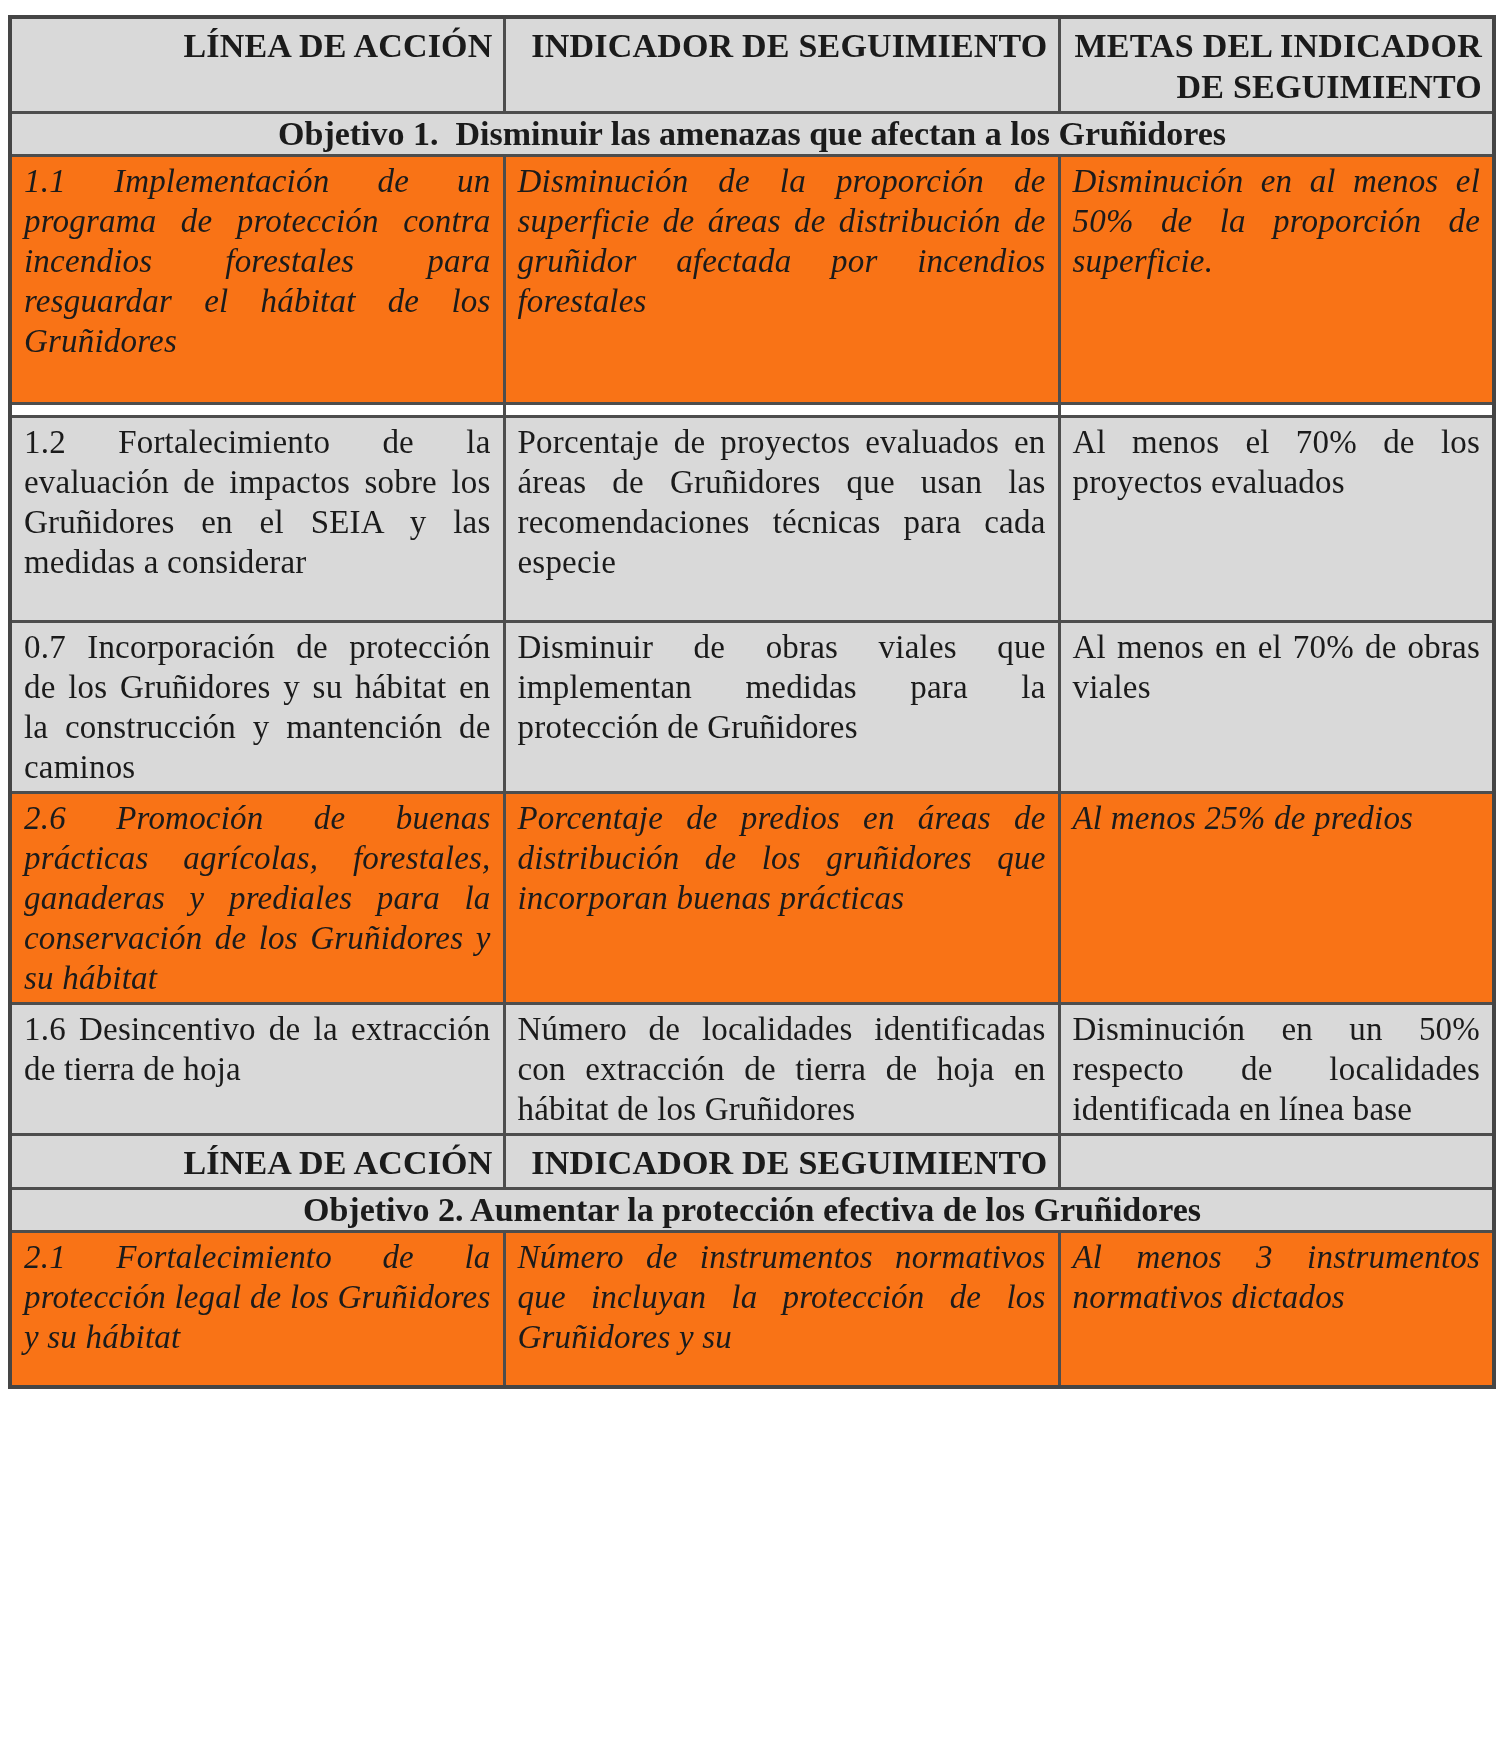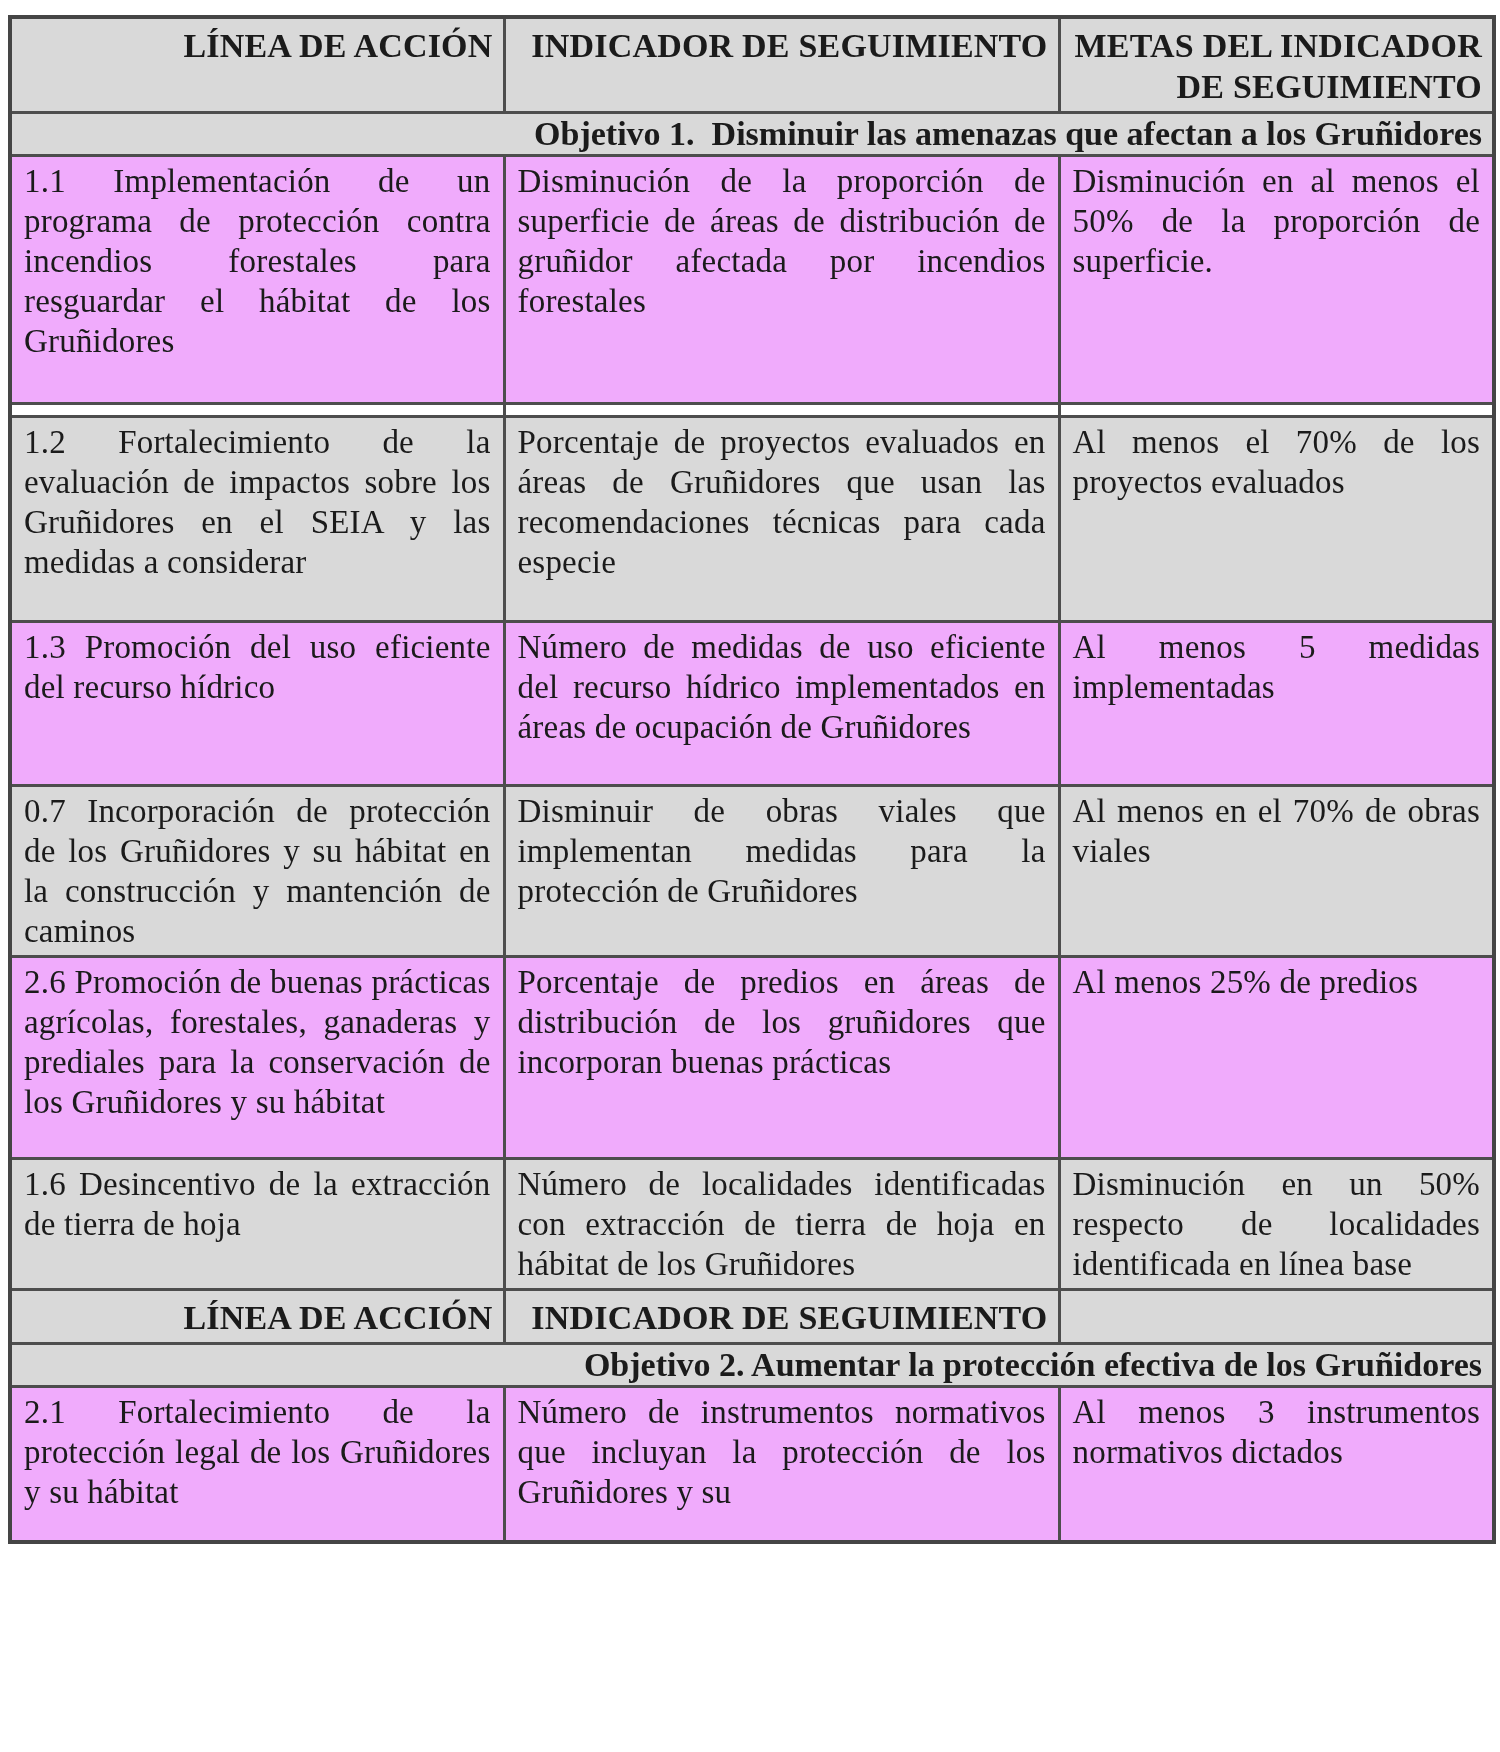--- a/index.html
+++ b/index.html
@@ -39,33 +39,33 @@
     line-height: 41px;
     text-align: right;
     padding: 6px 10px 4px 10px;
     letter-spacing: 0.2px;
   }
   .obj {
     background: #d9d9d9;
     font-weight: bold;
     font-size: 34px;
     line-height: 36px;
-    text-align: right;
+    text-align: center;
     padding: 2px 10px 2px 10px;
     white-space: pre-wrap;
   }
   .cell {
     font-size: 33px;
     line-height: 40px;
     text-align: justify;
     padding: 4px 12px 4px 12px;
     letter-spacing: 0.2px;
   }
   .alt { background: #d9d9d9; }
-  .wht { background: #f0abfc; }
+  .wht { background: #f97316; font-style: italic; }
   .spacer td { padding: 0; height: 10px; background: #ffffff; }
 </style>
 </head>
 <body>
 
 <table class="doc-table">
   <colgroup>
     <col class="c1">
       <col class="c2">
       <col class="c3">
@@ -93,25 +93,20 @@
     <td></td>
     <td></td>
   </tr>
 
   <tr style="height:205px">
     <td class="cell alt">1.2 Fortalecimiento de la evaluación de impactos sobre los Gruñidores en el SEIA y las medidas a considerar</td>
     <td class="cell alt">Porcentaje de proyectos evaluados en áreas de Gruñidores que usan las recomendaciones técnicas para cada especie</td>
     <td class="cell alt">Al menos el 70% de los proyectos evaluados</td>
   </tr>
 
-  <tr style="height:164px">
-    <td class="cell wht">1.3 Promoción del uso eficiente del recurso hídrico</td>
-    <td class="cell wht">Número de medidas de uso eficiente del recurso hídrico implementados en áreas de ocupación de Gruñidores</td>
-    <td class="cell wht">Al menos 5 medidas implementadas</td>
-  </tr>
 
   <tr style="height:167px">
     <td class="cell alt">0.7 Incorporación de protección de los Gruñidores y su hábitat en la construcción y mantención de caminos</td>
     <td class="cell alt">Disminuir de obras viales que implementan medidas para la protección de Gruñidores</td>
     <td class="cell alt">Al menos en el 70% de obras viales</td>
   </tr>
 
   <tr style="height:202px">
     <td class="cell wht">2.6 Promoción de buenas prácticas agrícolas, forestales, ganaderas y prediales para la conservación de los Gruñidores y su hábitat</td>
     <td class="cell wht">Porcentaje de predios en áreas de distribución de los gruñidores que incorporan buenas prácticas</td>

